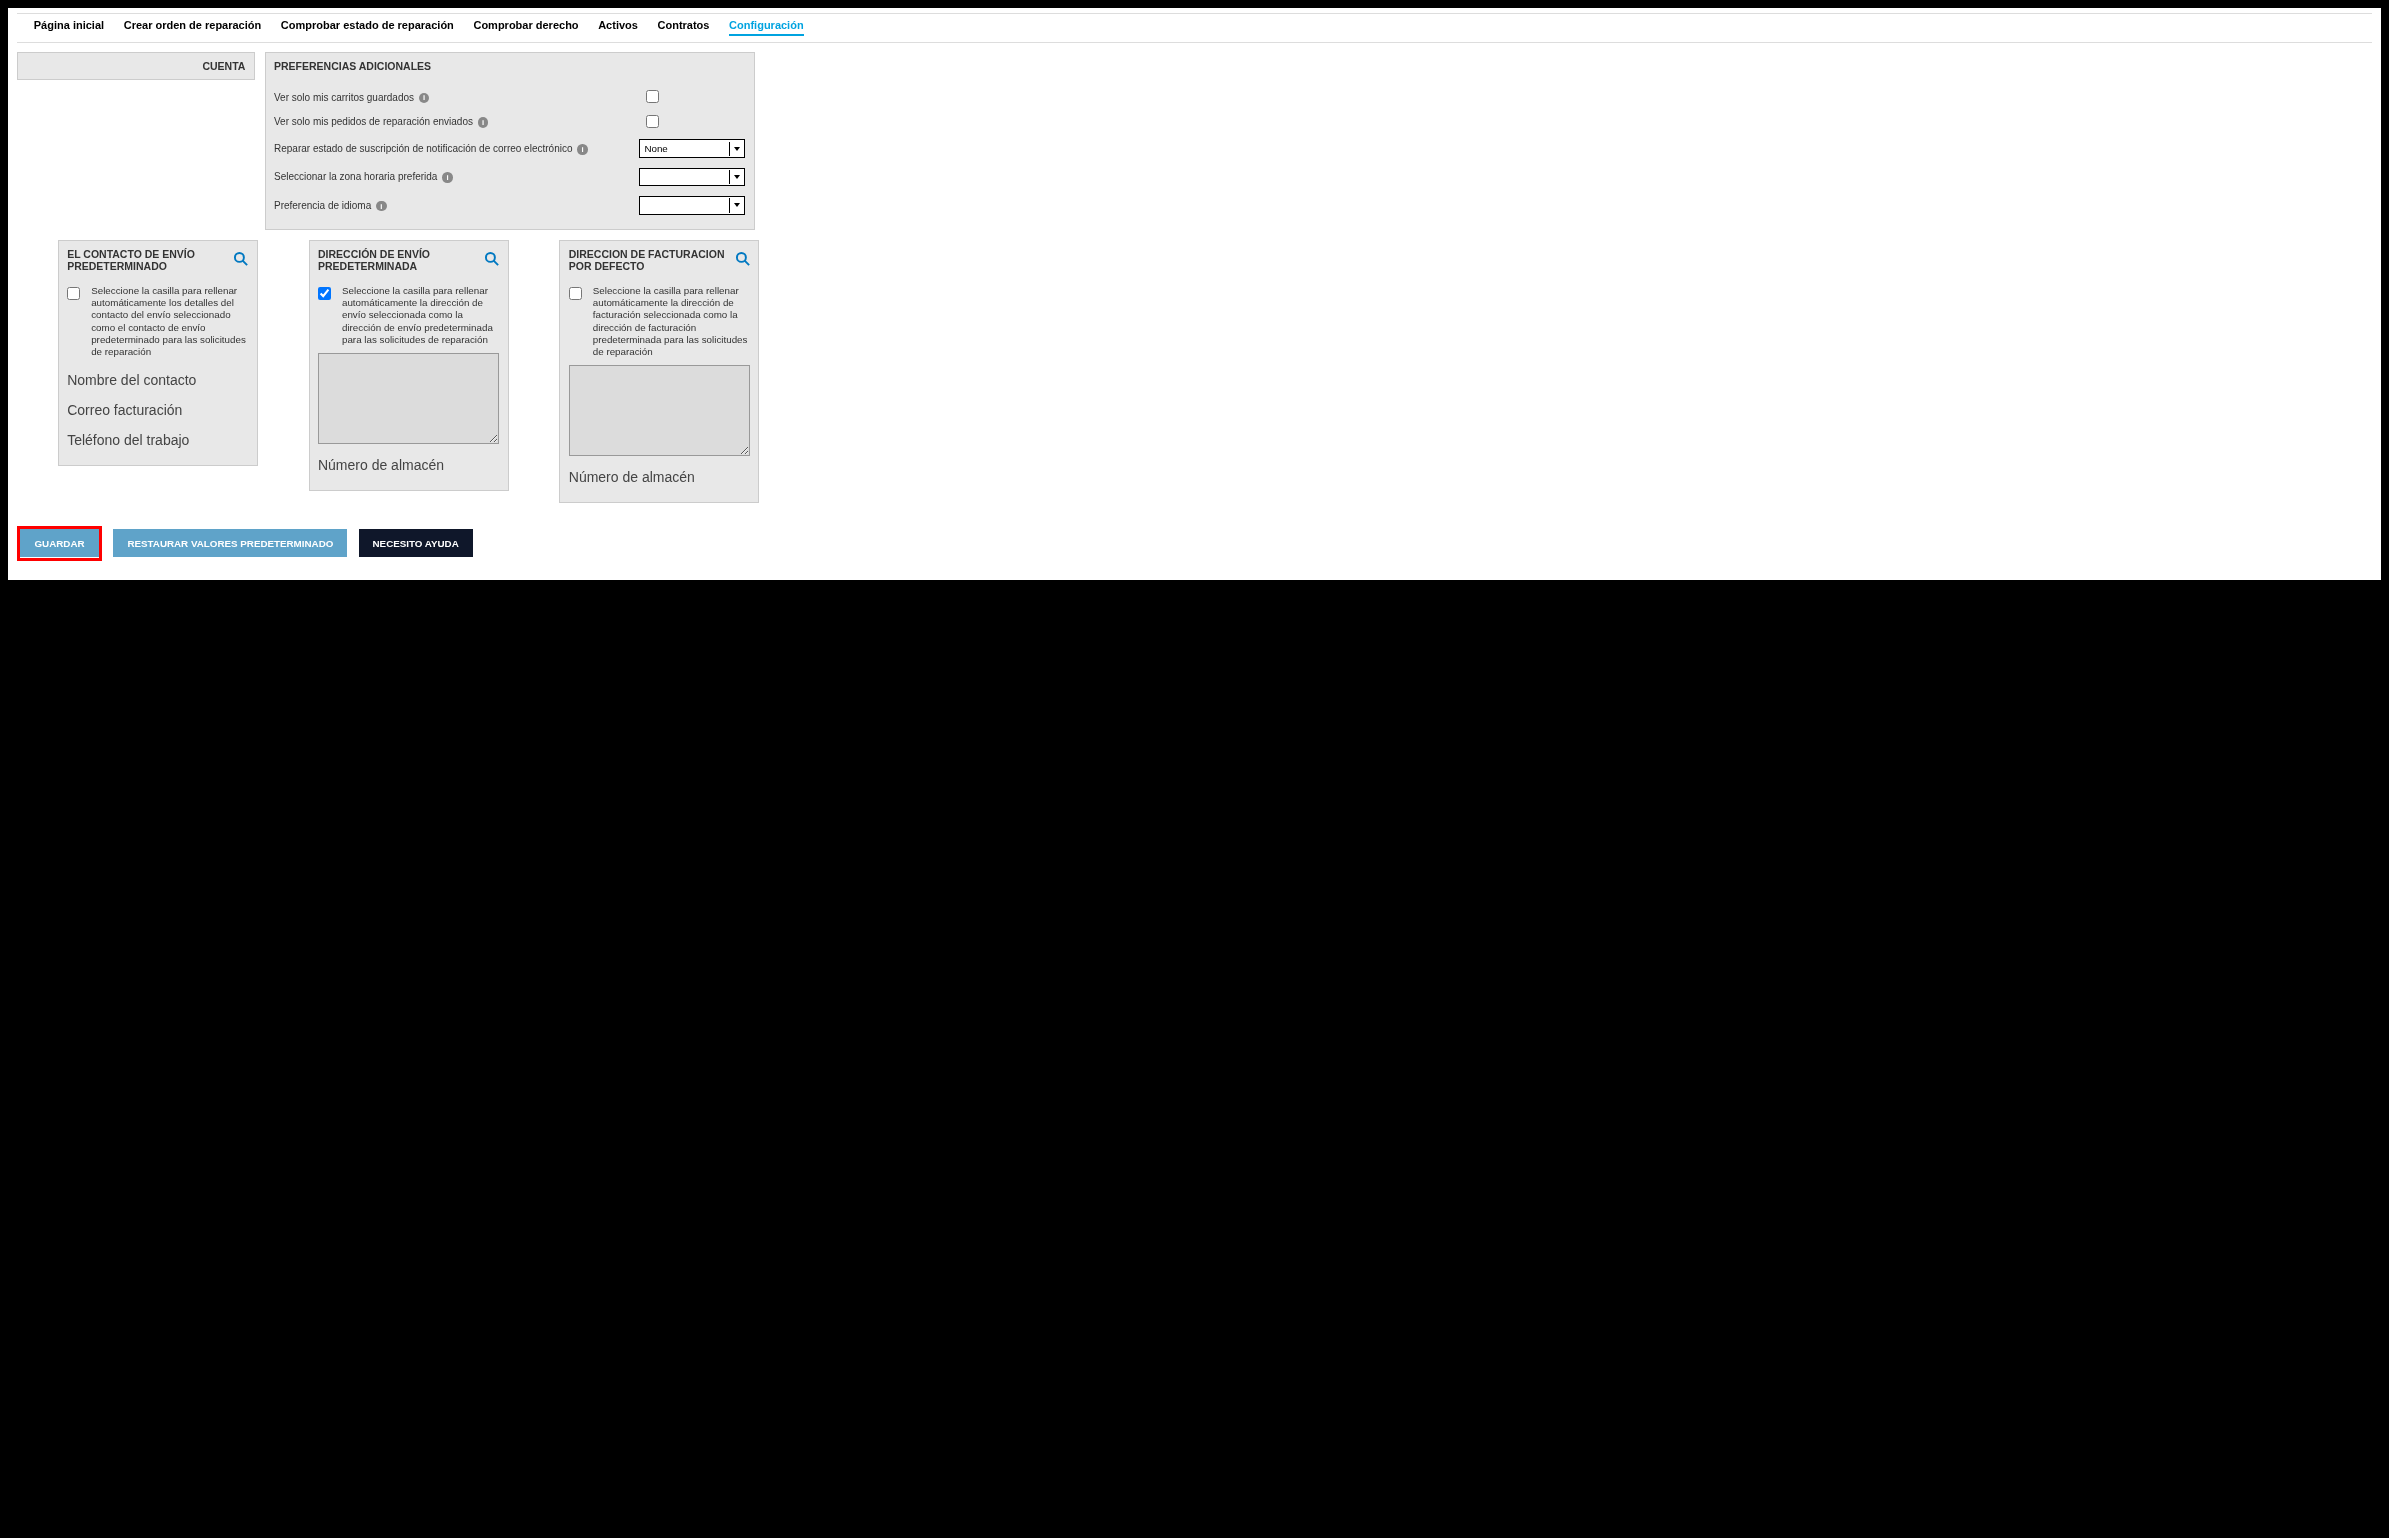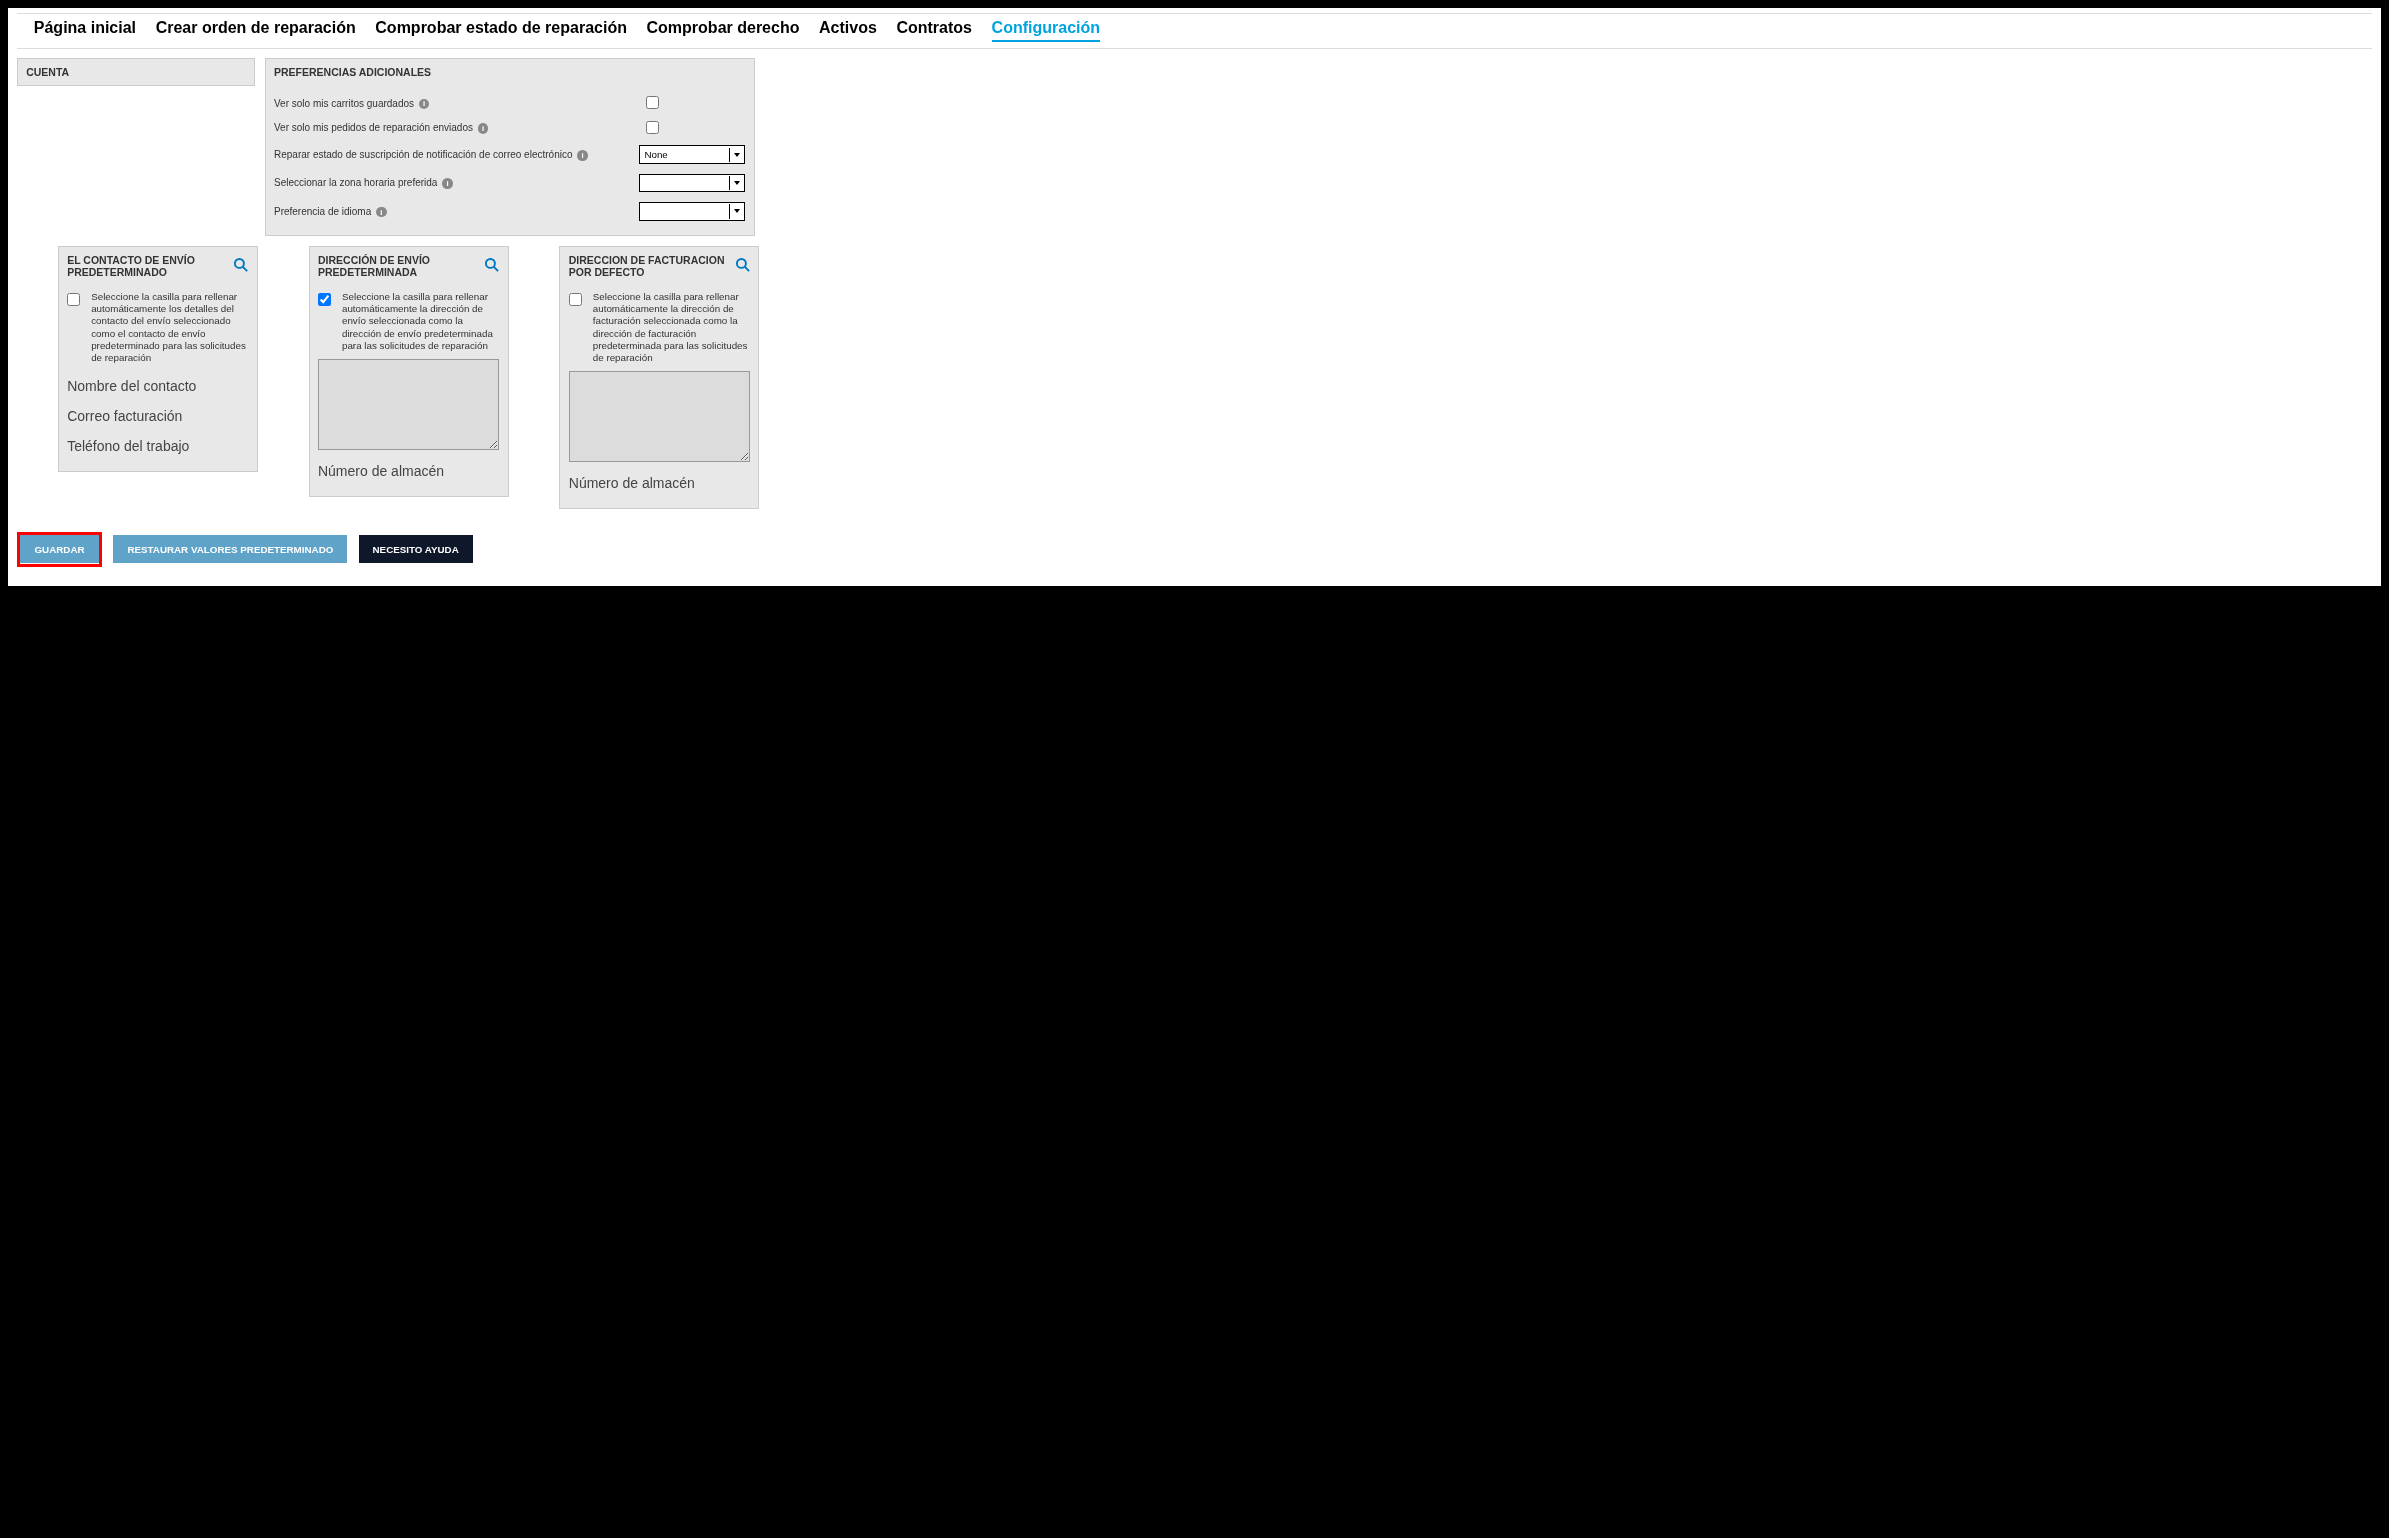--- a/index.html
+++ b/index.html
@@ -1,26 +1,26 @@
 <!DOCTYPE html>
 <html style="font-size:11.2px"><head>
 <meta charset="utf-8">
 <style>
   * { box-sizing: border-box; margin: 0; padding: 0; }
   body { font-family: Arial, Helvetica, sans-serif; background: #000; padding: 8.4px; }
   .page { background: #fff; padding: 4.2px 8.4px 14px 8.4px; }
   .tabs {
     display: flex; gap: 19.6px; padding: 5.6px 17px 5.6px 17px;
     border-top: 0.7px solid #ddd; border-bottom: 0.7px solid #ddd;
-    font-weight: bold; font-size: 16px;
+    font-weight: bold; font-size: 11px;
   }
   .tab { color: #000; cursor: pointer; padding-bottom: 2.8px; }
   .tab.active { color: #00a3e0; border-bottom: 2.1px solid #00a3e0; }
   .content { display: flex; gap: 9.8px; padding: 9.8px 0 0 0; }
-  .left-col { width: 238px; }
+  .left-col { width: 238px; text-align: right; }
   .right-col { flex: 1; max-width: 490px; }
   .panel { background: #e8e8e8; border: 0.7px solid #ccc; margin-bottom: 9.8px; }
   .panel-header { padding: 7px 8.4px; font-weight: bold; font-size: 10.5px; color: #333; }
   .panel-header.with-icon { display: flex; justify-content: space-between; align-items: center; }
   .panel-body { padding: 5.6px 8.4px 9.8px 8.4px; font-size: 10px; color: #444; }
   .acct-row { padding: 7px 0; color: #555; font-size: 10.5px; }
   .pref-row { display: flex; align-items: center; padding: 4.9px 0; gap: 5.6px; }
   .pref-label { flex: 1; font-size: 10px; color: #333; }
   .pref-control { width: 106px; margin-left: 28px; }
   .pref-control select {

